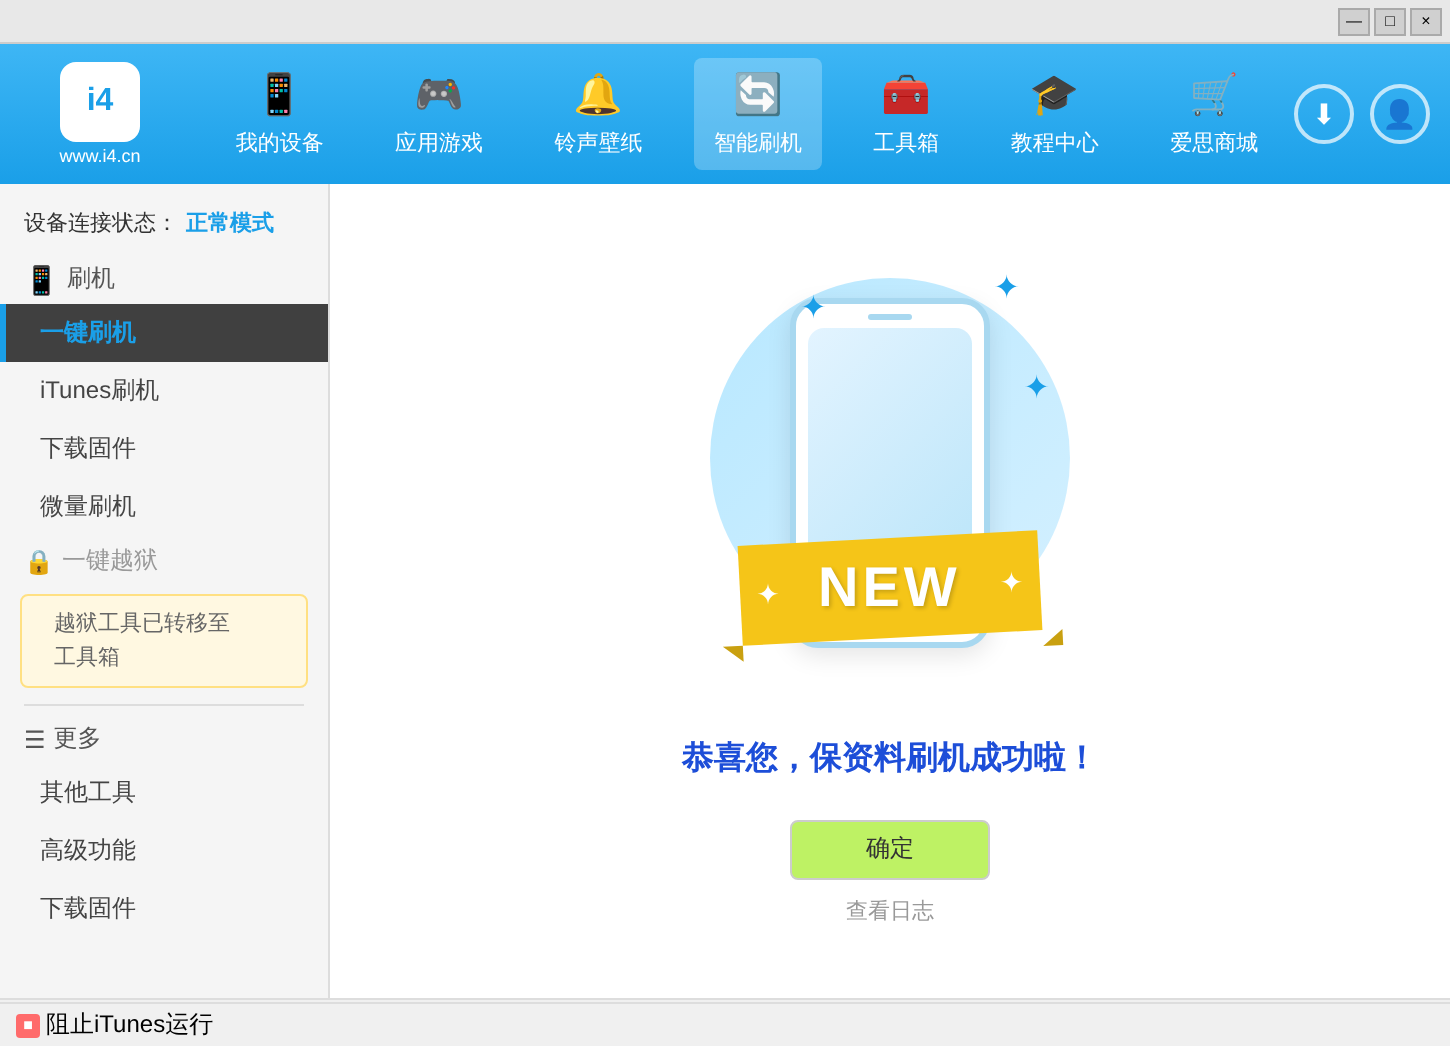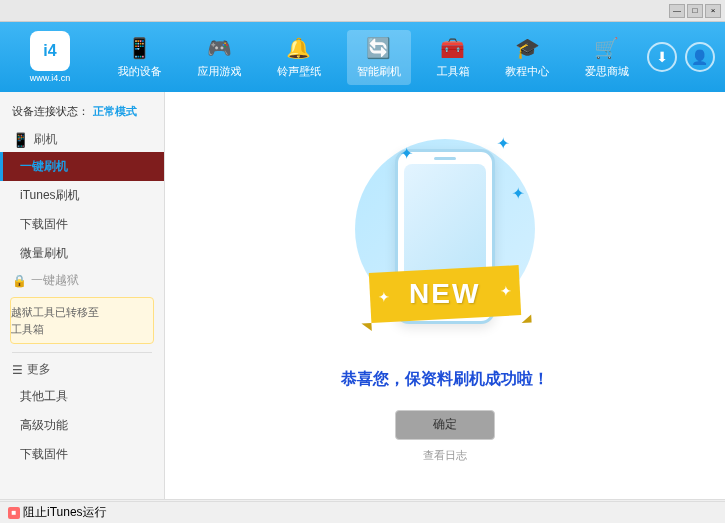--- a/index.html
+++ b/index.html
@@ -127,42 +127,42 @@
     }
     .sidebar-section-icon { color: #1a9fe8; font-size: 14px; }
 
     .sidebar-item {
       padding: 6px 16px 6px 20px;
       cursor: pointer;
       font-size: 12px;
       color: #444;
     }
     .sidebar-item.active {
-      background: #7f1d1d;
+      background: #404040;
       color: #1a9fe8;
       font-weight: bold;
       border-left: 3px solid #1a9fe8;
       padding-left: 17px;
     }
 
     .sidebar-subsection {
       display: flex;
       align-items: center;
       padding: 4px 12px;
       font-size: 12px;
       color: #999;
       gap: 4px;
     }
 
     .jailbreak-notice {
       margin: 4px 10px;
       background: #fff8e1;
       border: 1px solid #ffe082;
       border-radius: 4px;
-      padding: 6px 0;
+      padding: 6px 16px;
       font-size: 11px;
       color: #666;
       line-height: 1.5;
     }
 
     .sidebar-divider {
       height: 1px;
       background: #ddd;
       margin: 4px 12px;
     }
@@ -287,21 +287,21 @@
     .success-text {
       font-size: 16px;
       color: #1d4ed8;
       margin-bottom: 20px;
       font-weight: bold;
     }
 
     .confirm-btn {
       width: 100px;
       height: 30px;
-      background: #a3a3a3;
+      background: #bef264;
       border: 1px solid #ccc;
       border-radius: 4px;
       cursor: pointer;
       font-size: 12px;
       color: #333;
       margin-bottom: 8px;
     }
 
     .log-link {
       font-size: 11px;

